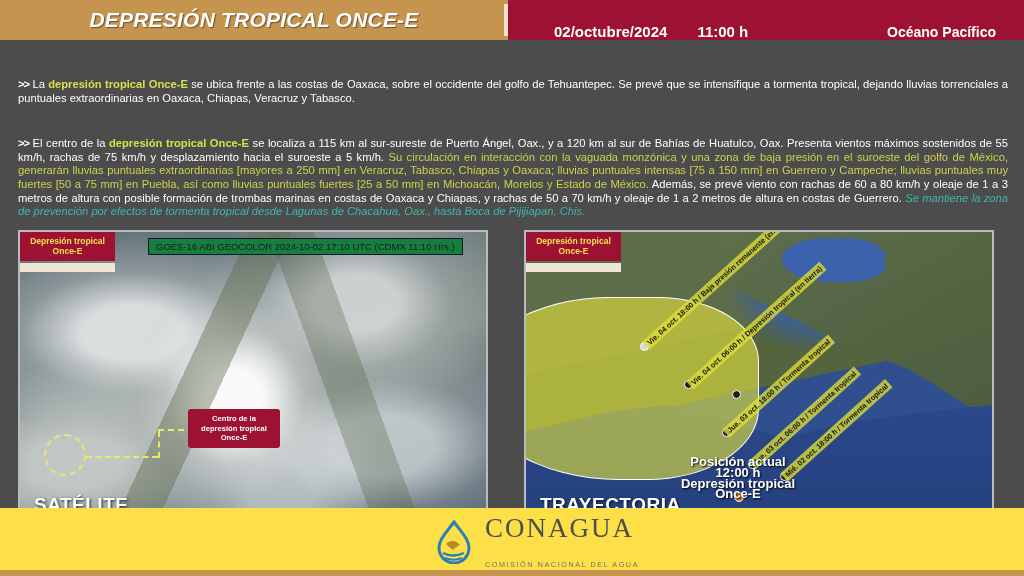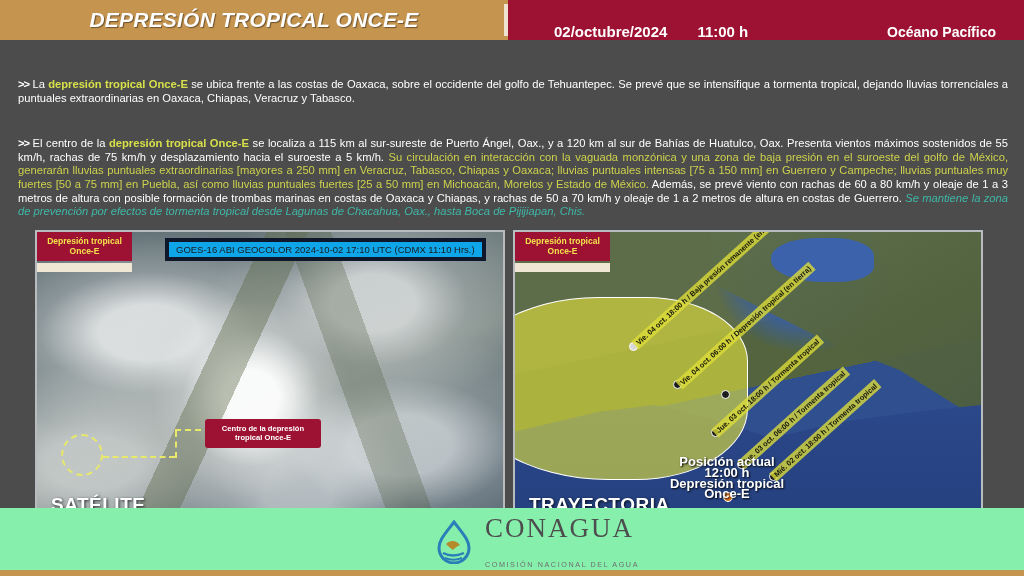--- a/index.html
+++ b/index.html
@@ -56,22 +56,22 @@
     text-align: justify;
   }
   .bulletin p { margin-bottom: 3px; margin-top: 32px; }
   .hl { color: #d7e04a; font-weight: bold; }
   .hl-soft { color: #cdd24c; }
   .note { color: #3fb8a8; font-style: italic; }
   .arrows { font-weight: bold; letter-spacing: -1px; }
 
   
   .panels {
-    display: flex; gap: 8px;
-    padding: 0 35px;
+    display: flex; gap: 36px;
+    padding: 0 18px;
     margin-top: 4px;
   }
   .panel {
     position: relative;
     width: 470px; height: 300px;
     border: 2px solid #b9bcbe;
     overflow: hidden;
   }
 
   
@@ -88,24 +88,24 @@
   }
   .sat-land {
     position:absolute; inset:0;
     background:
       linear-gradient(115deg, transparent 0 38%, rgba(92,104,72,.55) 38% 45%, transparent 45%),
       linear-gradient(70deg, transparent 0 62%, rgba(78,92,64,.4) 62% 70%, transparent 70%);
     opacity:.75;
   }
   .sat-stamp {
     position: absolute; top: 6px; left: 128px;
-    background: #0ea5e9; color: #1a1a1a;
+    background: #15803d; color: #1a1a1a;
     font-size: 9.5px; padding: 2px 7px;
     white-space: nowrap;
-    border: 4px solid #0f172a;
+    border: 1px solid #0f172a;
   }
   .redtag {
     position: absolute; top: 0; left: 0;
     background: #9d1232;
     color: #f5e14b;
     font-size: 8.5px; font-weight: bold;
     line-height: 10px;
     text-align: center;
     padding: 4px 10px 5px;
     width: 95px;
@@ -139,21 +139,21 @@
     position:absolute; left: 138px; bottom: 97px;
     width: 36px; height:2px;
     border-top: 2.5px dashed #e8e86a;
   }
   .callout {
     position: absolute; left: 168px; bottom: 80px;
     background: #9d1232; color: #ffffff;
     font-size: 7.6px; font-weight: bold; line-height: 9.6px;
     text-align: center; padding: 5px 7px;
     border-radius: 3px;
-    width: 116px;
+    width: 92px;
   }
 
   
   .traj-bg {
     position: absolute; inset: 0;
     background:
       radial-gradient(ellipse at 62% 14%, #3a5f9e 0 13%, transparent 22%),
       linear-gradient(168deg, #5d6c49 0 36%, #53643f 36% 52%, #2f4f8f 52% 100%);
   }
   .traj-sea {
@@ -197,21 +197,21 @@
     position: absolute; bottom: 28px; left: 152px;
     color: #ffffff; font-size: 13px; font-weight: bold;
     line-height: 10.6px; text-align: center;
     text-shadow: 1px 1px 2px rgba(0,0,0,.95);
     width: 120px;
   }
 
   
   .footer {
     position: absolute; left: 0; right: 0; bottom: 0;
-    height: 68px; background: #86efac;
+    height: 68px; background: #fde047;
     display: flex; align-items: center; justify-content: center; padding-left: 48px;
   }
   .logo-wrap { display: flex; align-items: center; gap: 10px; }
   .logo-mark { width: 42px; height: 44px; }
   .logo-text-main {
     font-size: 27px; letter-spacing: 2px; color: #4d4d4d;
     font-family: "Liberation Serif", serif; line-height: 1;
   }
   .logo-text-sub {
     font-size: 7.2px; letter-spacing: 1.6px; color: #6f6f6f;

